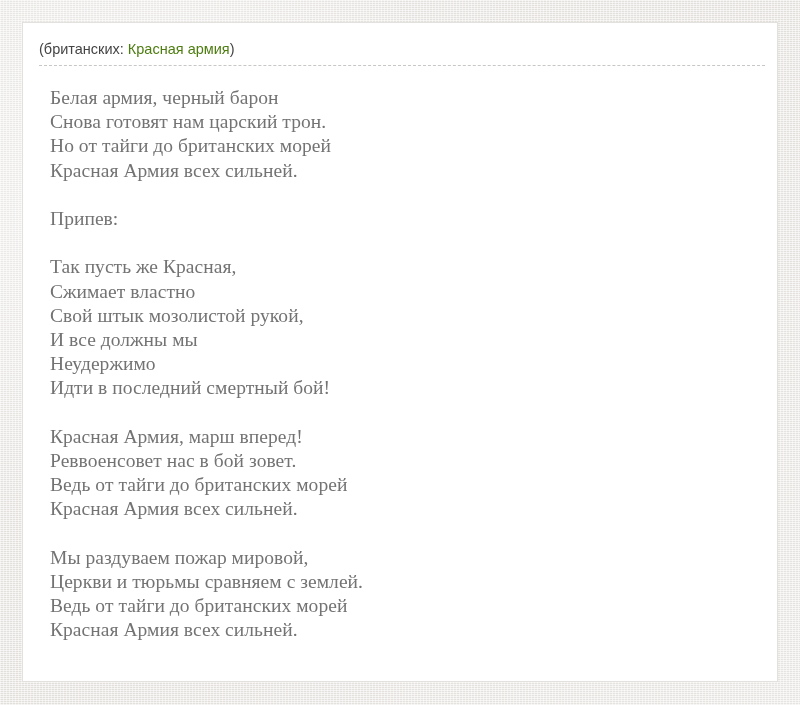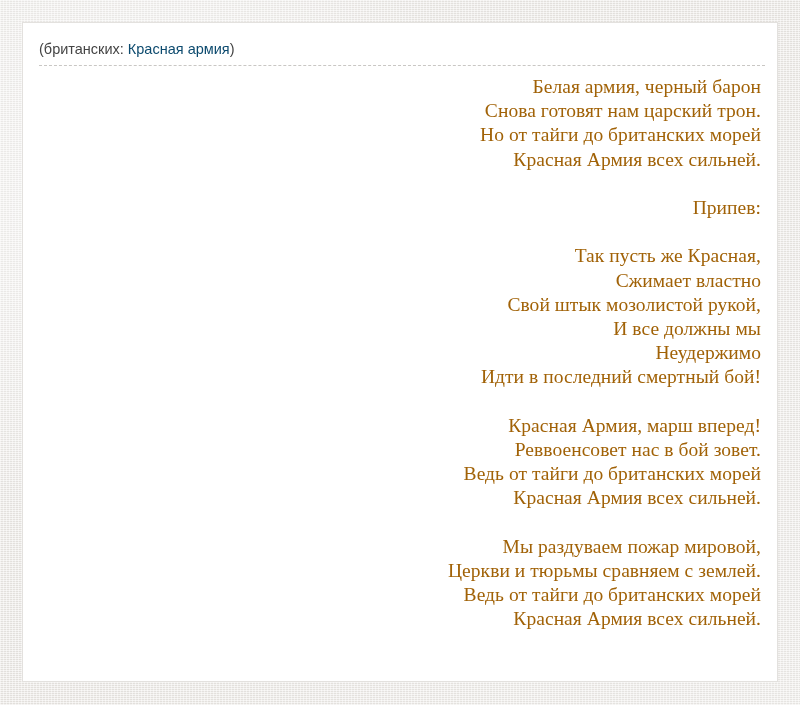--- a/index.html
+++ b/index.html
@@ -58,34 +58,33 @@
     color: #444444;
     margin: 2px 0 0 0;
     line-height: 20px;
     padding-bottom: 6px;
     border-bottom: 1px dashed #c9c7c4;
     width: 726px;
     box-sizing: border-box;
   }
 
   .subtitle .artist-link {
-    color: #0c4a6e;
+    color: #4d7c0f;
     text-decoration: none;
   }
 
   .lyrics {
     font-family: "Liberation Serif", serif;
     font-size: 19.5px;
     line-height: 24.2px;
-    color: #a16207;
-    margin: 0;
+    color: #737373;
+    margin: 11px;
     padding-top: 9px;
     white-space: pre-wrap;
     letter-spacing: 0.05px;
-    text-align: right;
   }
 
   
   .logo {
     position: absolute;
     right: 16px;
     bottom: 9px;
     text-align: center;
     width: 200px;
     user-select: none;

